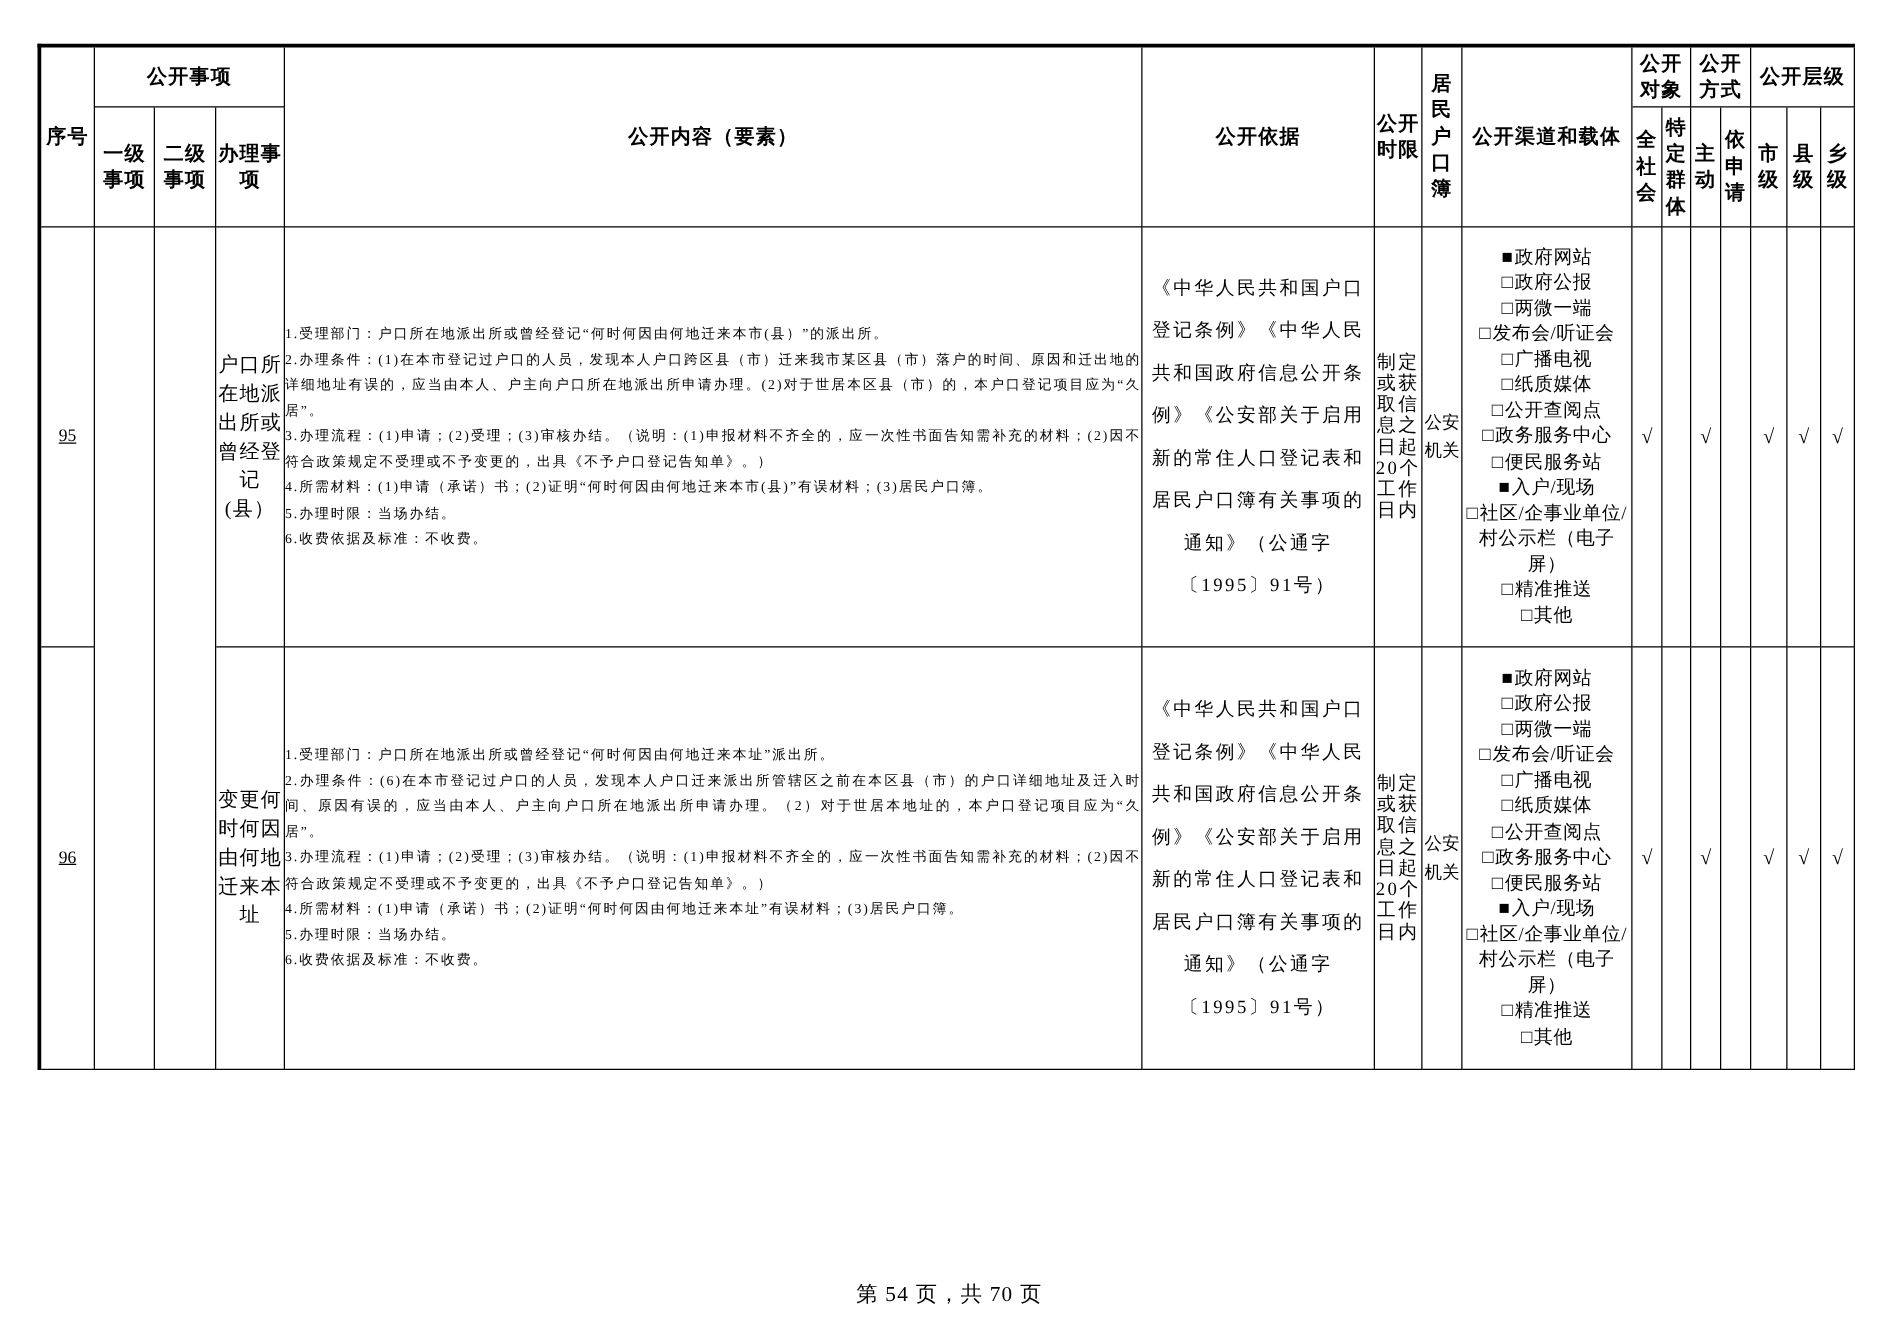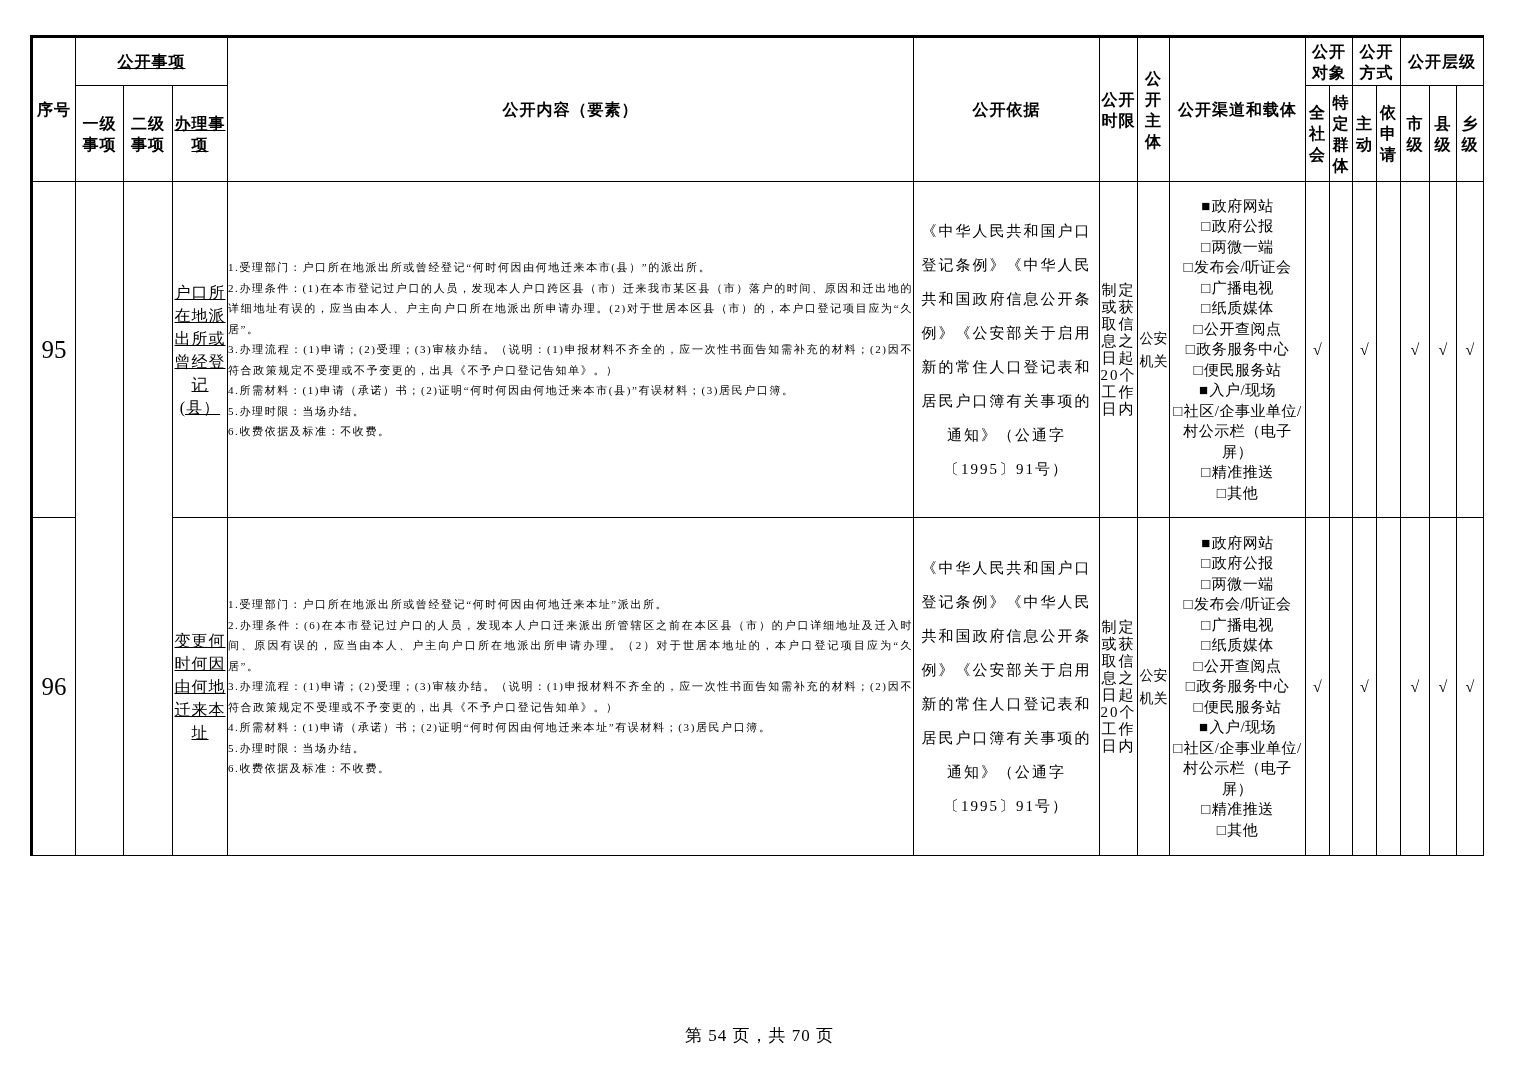--- a/index.html
+++ b/index.html
@@ -17,25 +17,25 @@
   .grid td {
     border-right:1px solid #000; border-bottom:1px solid #000;
     text-align:center; vertical-align:middle; overflow:hidden;
     padding:0;
   }
   thead td { font-weight:bold; font-size:16px; letter-spacing:1px; line-height:21px; }
   tr.h1 { height:48px; }
   tr.h2 { height:96px; }
   tr.r95 { height:336px; }
   tr.r96 { height:338px; }
-  .sep-r { border-right-width:2px;text-decoration:underline; }
+  .sep-r { border-right-width:2px; }
   .br3 { border-right-width:3px; }
   .bb3 { border-bottom-width:3px; }
   .bb0 { border-bottom-width:0; }
-  .c-seq { font-size:25px; }
+  .c-seq { font-size:14px;text-decoration:underline; }
   .c-handle { font-size:16px; letter-spacing:1px; line-height:23px; padding:0 2px; }
   .c-content { text-align:left; padding:0 6px 0 5px; }
   .citem { font-size:11px; letter-spacing:1.6px; line-height:20.5px; text-align:justify; }
   .c-basis { text-align:justify; padding:0 3px; font-size:15px; letter-spacing:2px; line-height:34px; }
   .c-limit { font-size:15px; letter-spacing:2px; line-height:17px; padding:0 2px; }
   .c-subject { font-size:14px; line-height:23px; padding:0 7px; }
   .c-channel { text-align:left; vertical-align:top; padding:11px 2px 0 4px; }
   .channel-item { font-size:15px; letter-spacing:0.5px; line-height:20.5px; }
   .cbx { margin-right:1px; }
   .c-mark { font-size:16px; }
@@ -66,21 +66,21 @@
       <col style="width:27px">
       <col style="width:27px">
   </colgroup>
   <thead>
     <tr class="h1">
       <td rowspan="2">序号</td>
       <td colspan="3" class="sep-r">公开事项</td>
       <td rowspan="2">公开内容（要素）</td>
       <td rowspan="2">公开依据</td>
       <td rowspan="2">公开时限</td>
-      <td rowspan="2">公开主体</td>
+      <td rowspan="2">居民户口簿</td>
       <td rowspan="2">公开渠道和载体</td>
       <td colspan="2">公开对象</td>
       <td colspan="2">公开方式</td>
       <td colspan="3" class="br3">公开层级</td>
     </tr>
     <tr class="h2">
       <td>一级事项</td>
       <td>二级事项</td>
       <td class="sep-r">办理事项</td>
       <td>全社会</td>

